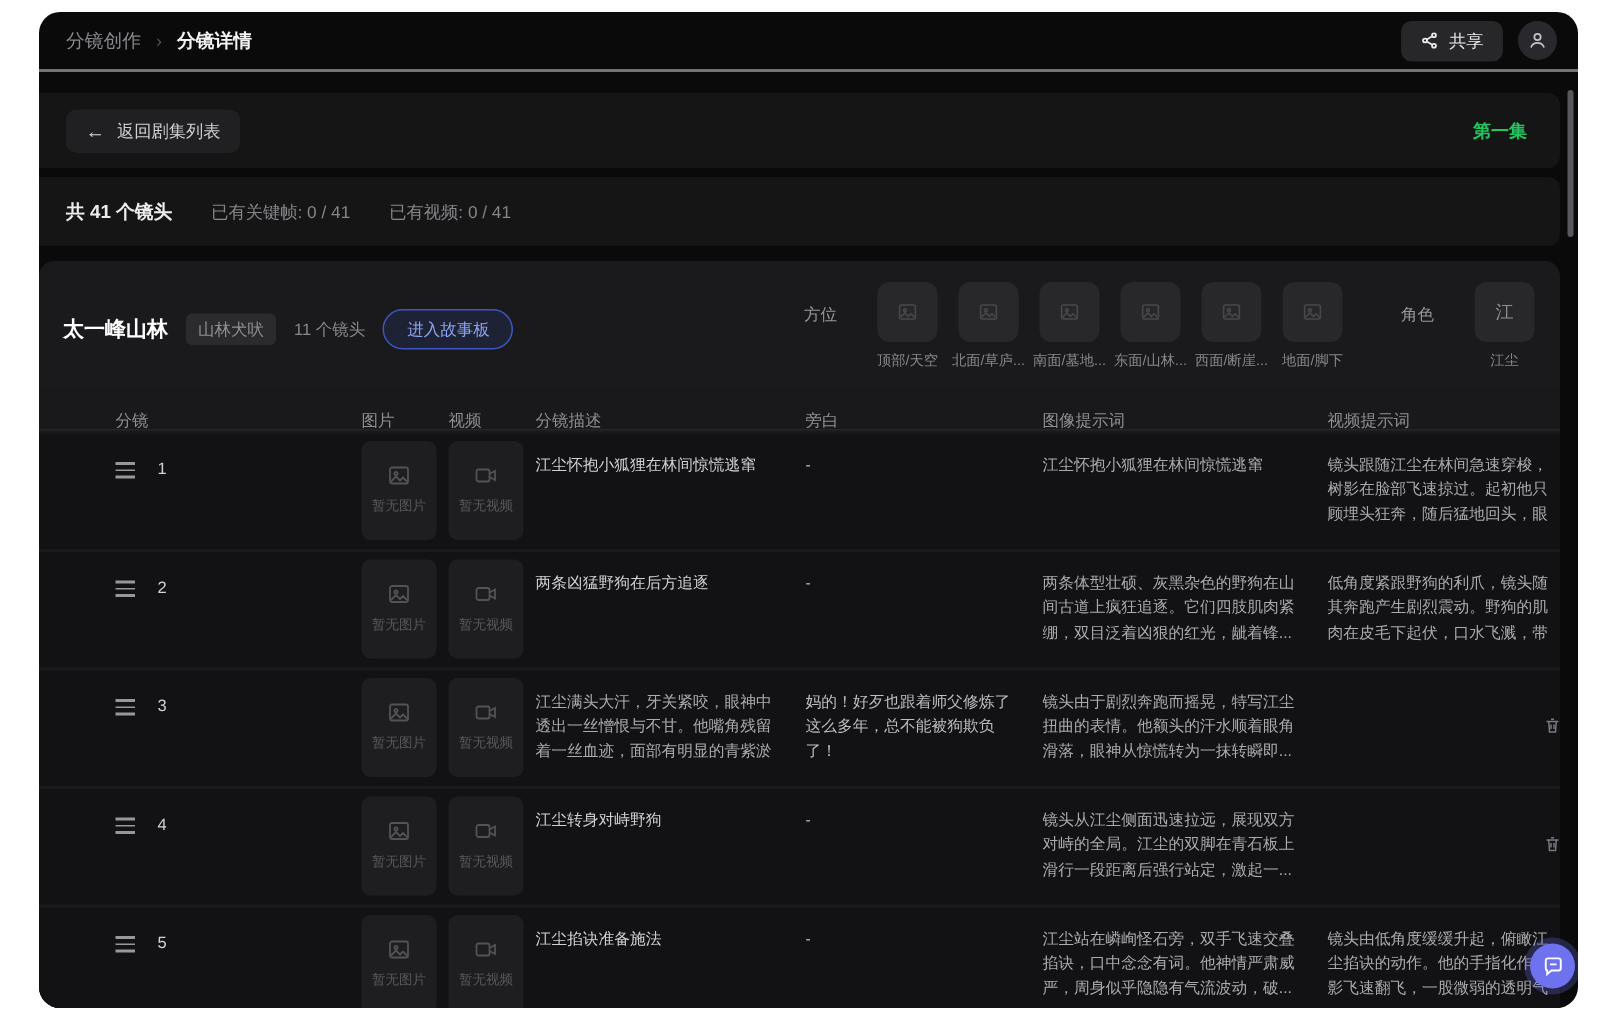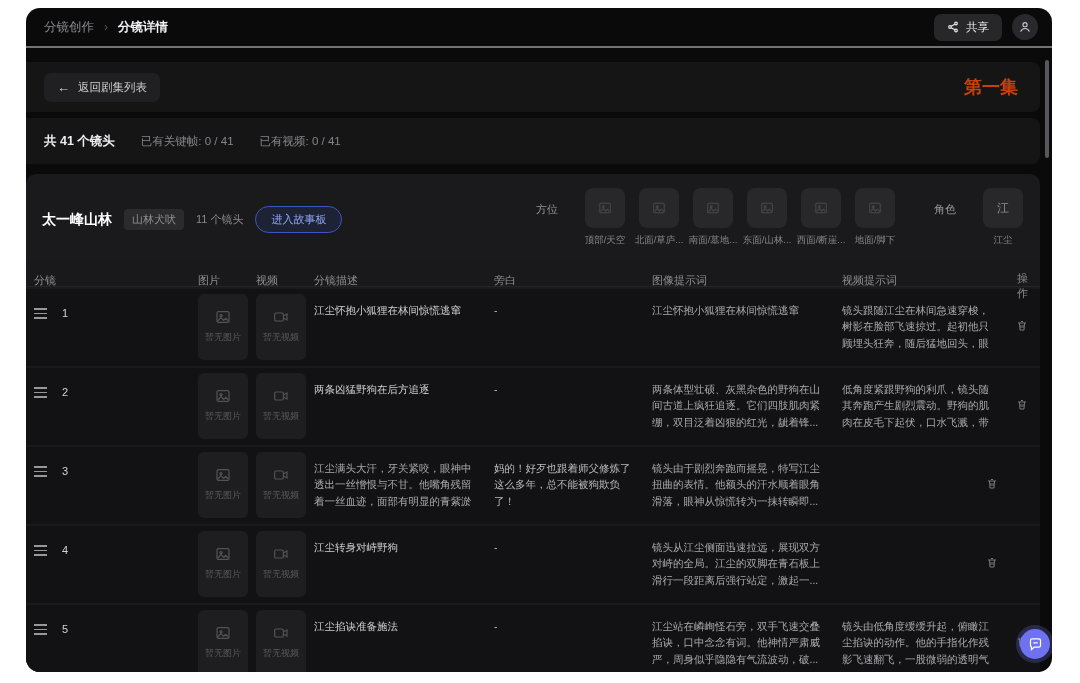--- a/index.html
+++ b/index.html
@@ -13,21 +13,21 @@
   .crumb-sep { color:#55555a; font-size:12px; }
   .crumb-current { color:#f2f2f4; font-weight:bold; }
   .topbar-right { display:flex; align-items:center; gap:10px;font-family:Liberation Mono, monospace; }
   .share-btn { display:flex; align-items:center; gap:7px; background:#27272a; border:none; color:#e9e9ec; font-size:11.5px; padding:6px 13px; border-radius:7px; cursor:pointer; font-family:inherit; }
   .avatar { width:26px; height:26px; border-radius:50%; background:#29292d; display:flex; align-items:center; justify-content:center; cursor:pointer; }
 
   
   .band1 { margin:14px 12px 0 0; height:50px; background:#151516; border-radius:0 8px 8px 0; display:flex; align-items:center; justify-content:space-between; padding:0 22px 0 18px; }
   .back-btn { display:flex; align-items:center; gap:8px; background:#202023; border:none; color:#cfcfd3; font-size:11.5px; padding:7px 13px; border-radius:7px; cursor:pointer; font-family:inherit; }
   .back-arrow { font-size:13px; color:#d6d6da; }
-  .episode-title { color:#c2410c; font-size:18px; font-weight:bold; }
+  .episode-title { color:#22c55e; font-size:12px; font-weight:bold; }
   .band2 { margin:6px 12px 0 0; height:46px; background:#151516; border-radius:0 8px 8px 0; display:flex; align-items:center; gap:26px; padding:0 18px; }
   .stat-total { color:#ededf0; font-size:12.5px; font-weight:bold; }
   .stat-sub { color:#86868b; font-size:11.5px; }
 
   
   .panel { position:absolute; left:0; top:166px; width:1014px; bottom:0; background:#1a1a1c; border-radius:10px 10px 0 0; overflow:hidden; }
 
   .scene-header { display:flex; justify-content:space-between; align-items:flex-start; padding:14px 14px 0 16px; }
   .scene-left { display:flex; align-items:center; gap:12px; margin-top:18px; }
   .scene-title { color:#ffffff; font-size:14px; font-weight:bold; }
@@ -39,21 +39,21 @@
   .group-label { color:#97979c; font-size:11px; margin-top:14px; }
   .thumb-list { display:flex; gap:8px; }
   .thumb-item { display:flex; flex-direction:column; align-items:center; width:46px; cursor:pointer; }
   .thumb-box { width:40px; height:40px; background:#28282b; border-radius:8px; display:flex; align-items:center; justify-content:center; }
   .thumb-box svg { opacity:.45; }
   .thumb-glyph { color:#8d8d92; font-size:12px; }
   .thumb-caption { color:#87878c; font-size:9.5px; margin-top:6px; white-space:nowrap; }
   .char-group { margin-left:12px; }
 
   
-  .grid-cols { display:grid; grid-template-columns:172px 58px 58px 180px 158px 190px 168px 1fr; }
+  .grid-cols { display:grid; grid-template-columns:172px 58px 58px 180px 158px 190px 168px 1fr;padding-left:43px; }
   .thead { margin-top:12px; height:28px; align-items:center; border-bottom:1px solid #262629; background:#19191b; }
   .th { color:#8f8f94; font-size:11px; }
   .th:first-child { padding-left:8px; }
   .th:last-child { text-align:right; padding-right:12px;margin-top:12px; }
 
   .row { background:#121214; margin-top:2px; height:77px; }
   .cell { padding-top:13px; font-size:10.5px; line-height:1.55; }
   .cell-handle { display:flex; align-items:flex-start; gap:15px; padding-left:8px; padding-top:16px; }
   .drag-handle { cursor:grab; display:flex; flex-direction:column; gap:3px; padding-top:3px; }
   .drag-handle i { display:block; width:13px; height:1.6px; background:#97979c; }

